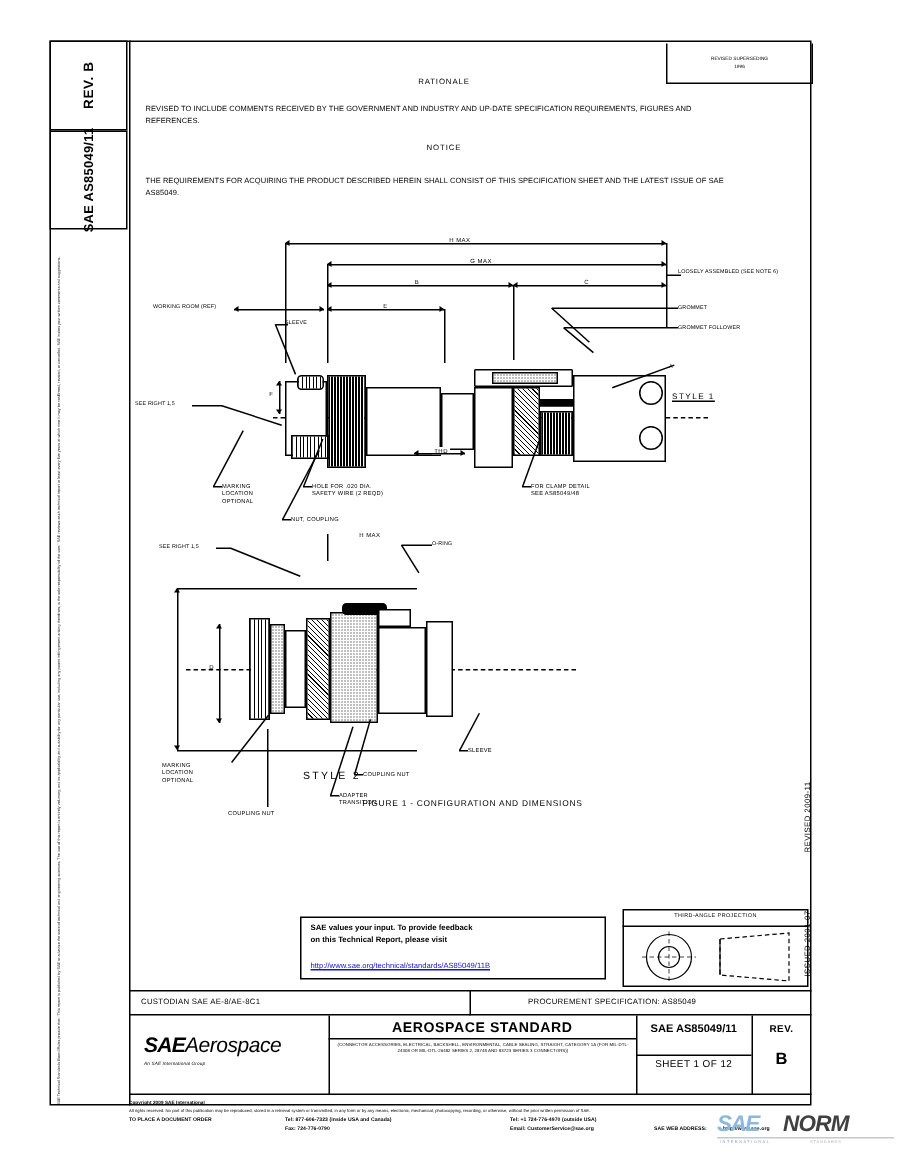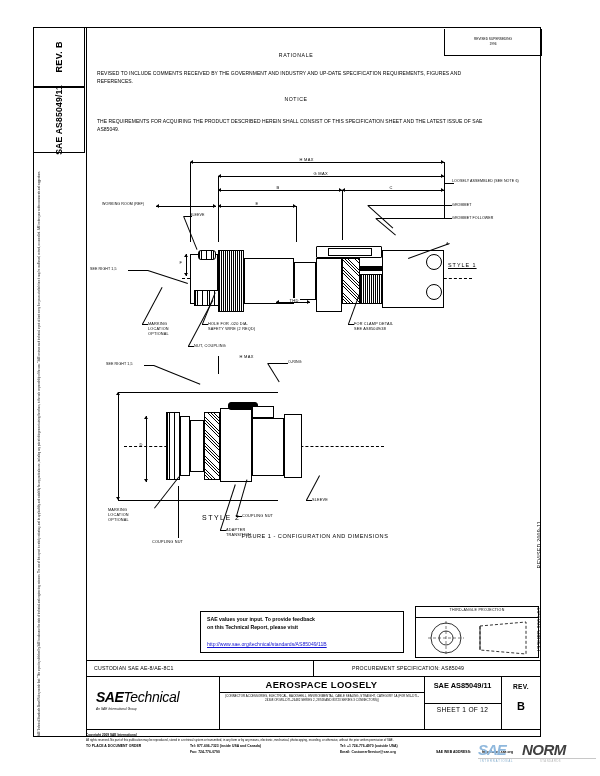--- a/index.html
+++ b/index.html
@@ -338,25 +338,25 @@
 
   <div class="abs" id="tb"></div>
   <div class="abs" id="tb-v1"></div>
   <div class="abs" id="tb-v2"></div>
   <div class="abs" id="tb-v3"></div>
   <div class="abs" id="tb-bot"></div>
   <div class="abs" id="tb-h1"></div>
   <div class="abs" id="tb-h2"></div>
 
   <div class="abs" id="logo">
-    <span class="sae">SAE</span><span class="aero">Technical</span>
+    <span class="sae">SAE</span><span class="aero">Aerospace</span>
     <div class="sub">An SAE International Group</div>
   </div>
 
-  <div class="abs" id="as-title">AEROSPACE LOOSELY</div>
+  <div class="abs" id="as-title">AEROSPACE STANDARD</div>
   <div class="abs" id="as-sub">(CONNECTOR ACCESSORIES, ELECTRICAL, BACKSHELL, ENVIRONMENTAL, CABLE SEALING, STRAIGHT, CATEGORY 1A (FOR MIL-DTL-24308 OR MIL-DTL-26482 SERIES 2, 28748 AND 83723 SERIES 3 CONNECTORS))</div>
   <div class="abs" id="tb-doc">SAE AS85049/11</div>
   <div class="abs" id="tb-sheet">SHEET 1 OF 12</div>
   <div class="abs" id="tb-revlbl">REV.</div>
   <div class="abs" id="tb-revval">B</div>
 
   <div class="abs" id="foot">
     <div class="c1">Copyright 2009 SAE International</div>
     <div class="c2">All rights reserved. No part of this publication may be reproduced, stored in a retrieval system or transmitted, in any form or by any means, electronic, mechanical, photocopying, recording, or otherwise, without the prior written permission of SAE.</div>
     <div class="row">

